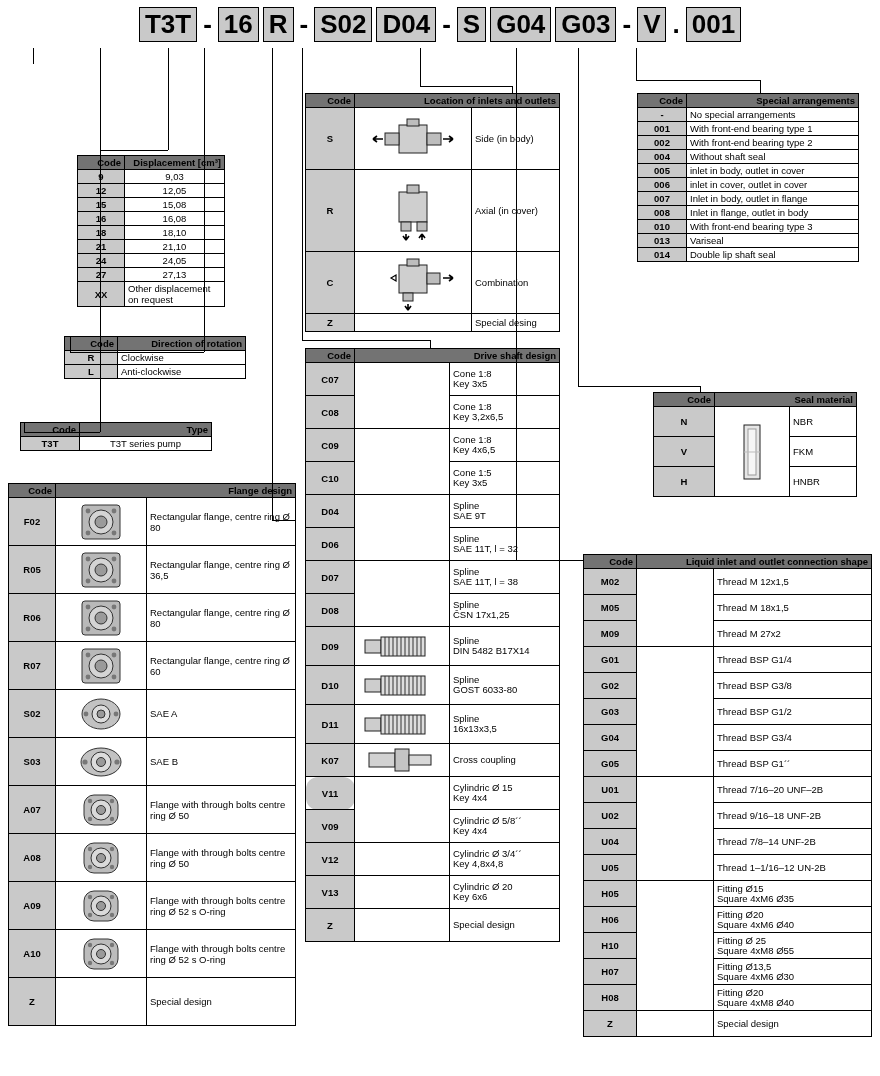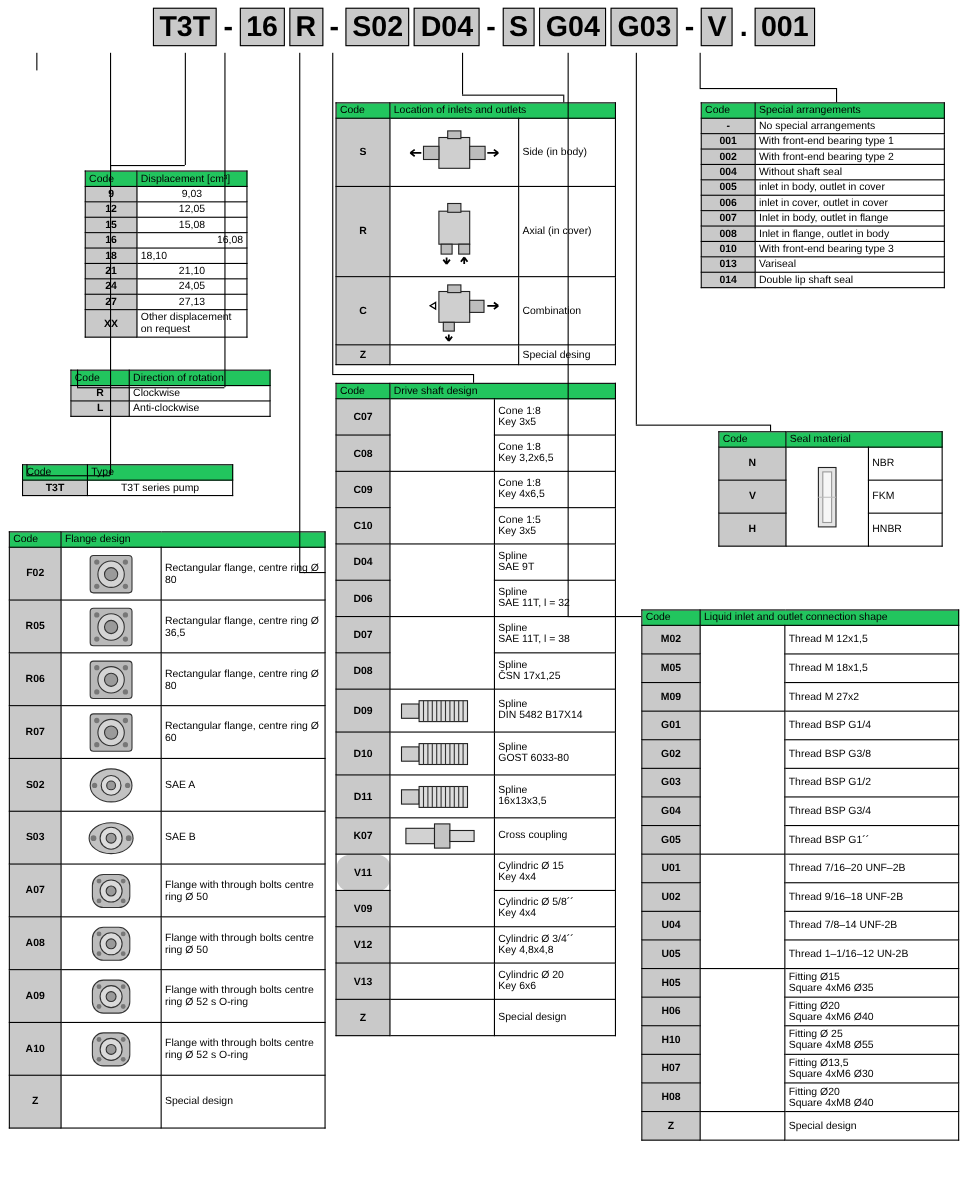--- a/index.html
+++ b/index.html
@@ -35,23 +35,23 @@
     border-collapse:collapse;
     background:#ffffff;
     font-size:9.5px;
   }
   table.t th, table.t td{
     border:1px solid #000;
     padding:1px 3px;
     vertical-align:middle;
   }
   table.t th{
-    background:#22c55e;
-    font-weight:normal;
-    text-align:left;
+    background:#737373;
+    font-weight:bold;
+    text-align:right;
   }
   td.code{
     background:#c9c9c9;
     font-weight:bold;
     text-align:center;
     width:40px;
   }
   td.lbl{text-align:left;padding-left:5px;}
   .panel{position:absolute;}
   .picwrap{
@@ -107,25 +107,25 @@
         <tr>
           <td class="code">12</td>
           <td class="lbl" style="text-align: center; padding-left: 3px;">12,05</td>
         </tr>
         <tr>
           <td class="code">15</td>
           <td class="lbl" style="text-align: center; padding-left: 3px;">15,08</td>
         </tr>
         <tr>
           <td class="code">16</td>
-          <td class="lbl" style="text-align: right; padding-left: 3px;">16,08</td>
+          <td class="lbl" style="text-align: center; padding-left: 3px;">16,08</td>
         </tr>
         <tr>
           <td class="code">18</td>
-          <td class="lbl" style="text-align: left; padding-left: 3px;">18,10</td>
+          <td class="lbl" style="text-align: center; padding-left: 3px;">18,10</td>
         </tr>
         <tr>
           <td class="code">21</td>
           <td class="lbl" style="text-align: center; padding-left: 3px;">21,10</td>
         </tr>
         <tr>
           <td class="code">24</td>
           <td class="lbl" style="text-align: center; padding-left: 3px;">24,05</td>
         </tr>
         <tr>

